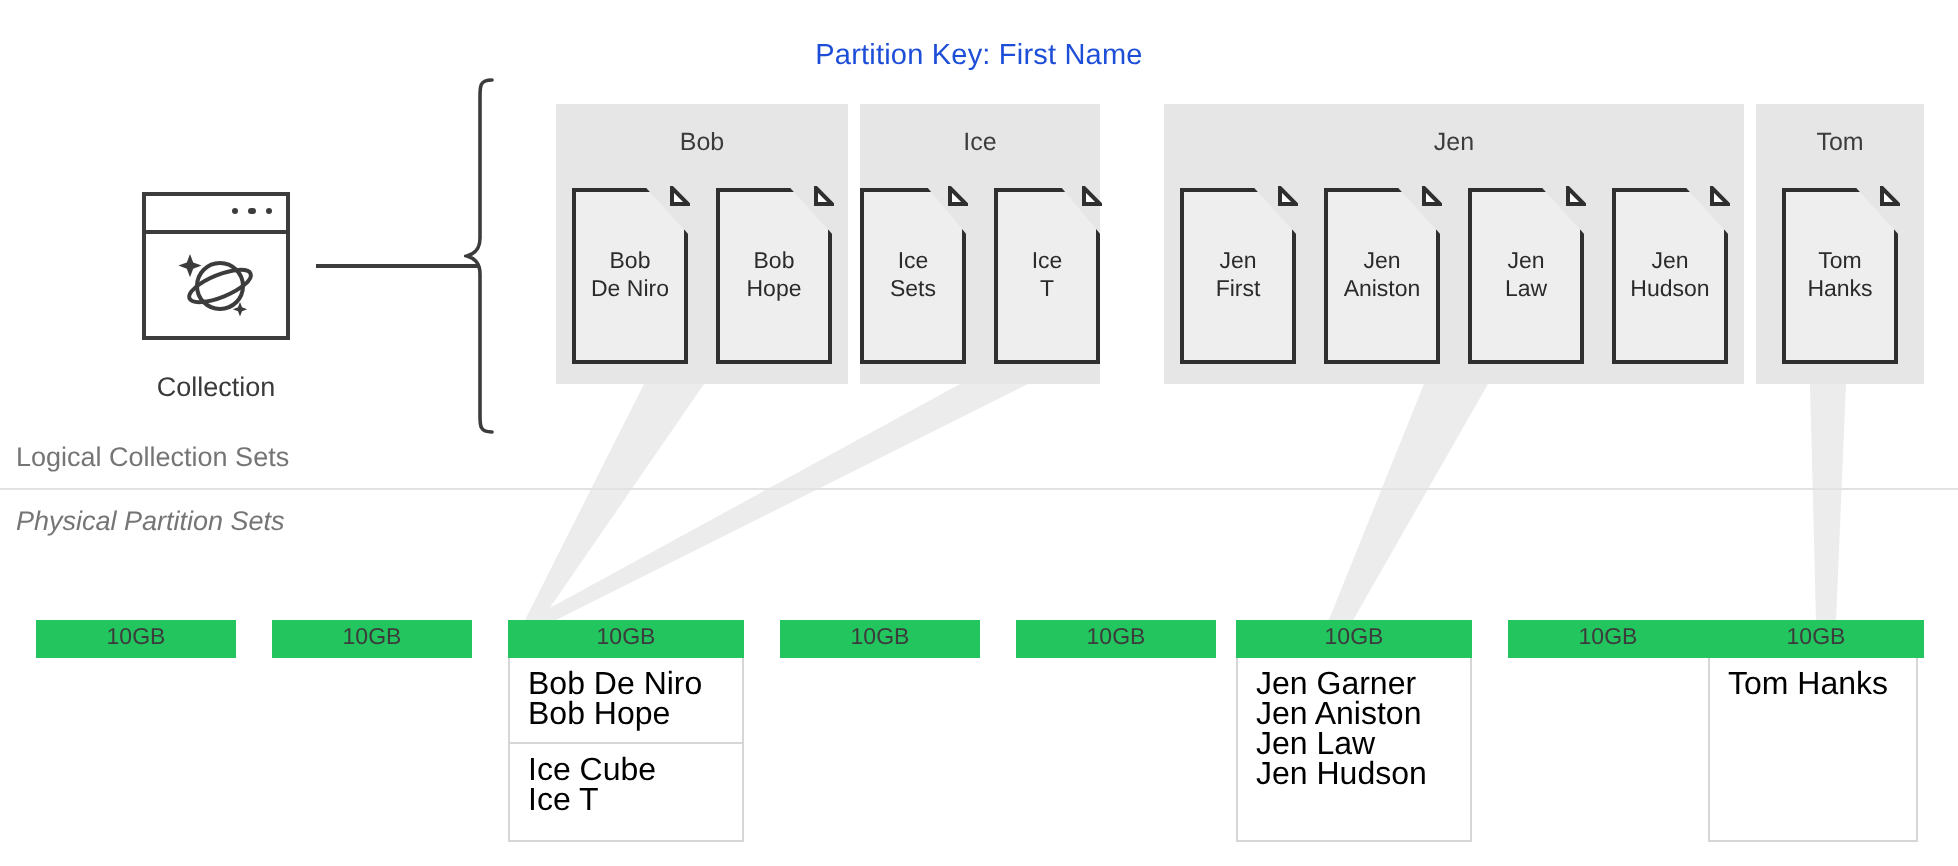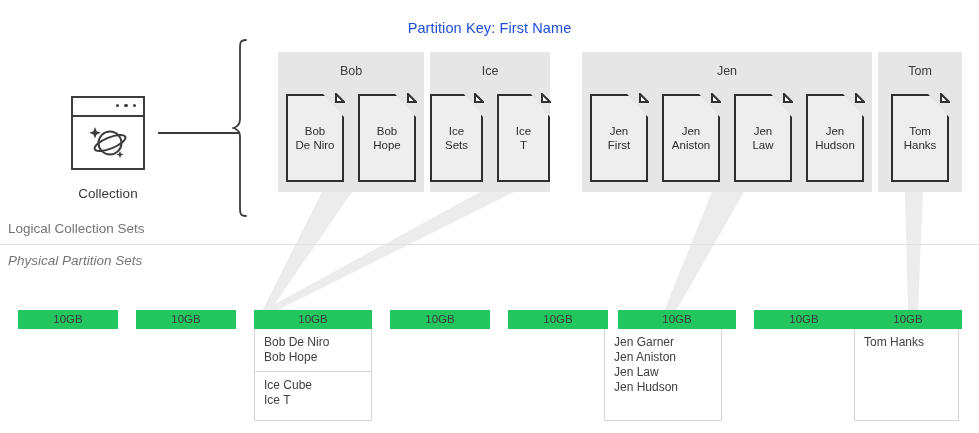--- a/index.html
+++ b/index.html
@@ -153,23 +153,23 @@
     box-sizing: border-box;
     height: 92px;
   }
   .pp-group {
     padding: 6px 9px 6px 9px;
   }
   .pp-group + .pp-group {
     border-top: 1px solid #d6d6d6;
   }
   .pp-group .row {
-    font-size: 12px;
+    font-size: 16px;
     line-height: 15px;
-    color: #404040;
+    color: #000000;
     white-space: nowrap;
   }
 
   
   #funnels { left: 0; top: 0; width: 979px; height: 433px; pointer-events: none; }
 </style>
 </head>
 <body>
 
 <div id="stage">
@@ -349,21 +349,21 @@
     <div class="pp-group">
       <div class="row">Bob De Niro</div>
       <div class="row">Bob Hope</div>
     </div>
     <div class="pp-group">
       <div class="row">Ice Cube</div>
       <div class="row">Ice T</div>
     </div>
   </div>
 
-  <div class="abs pp-box" style="left:604px; width:118px;">
+  <div class="abs pp-box" style="left:618px; width:118px;">
     <div class="pp-group">
       <div class="row">Jen Garner</div>
       <div class="row">Jen Aniston</div>
       <div class="row">Jen Law</div>
       <div class="row">Jen Hudson</div>
     </div>
   </div>
 
   <div class="abs pp-box" style="left:854px; width:105px;">
     <div class="pp-group">

